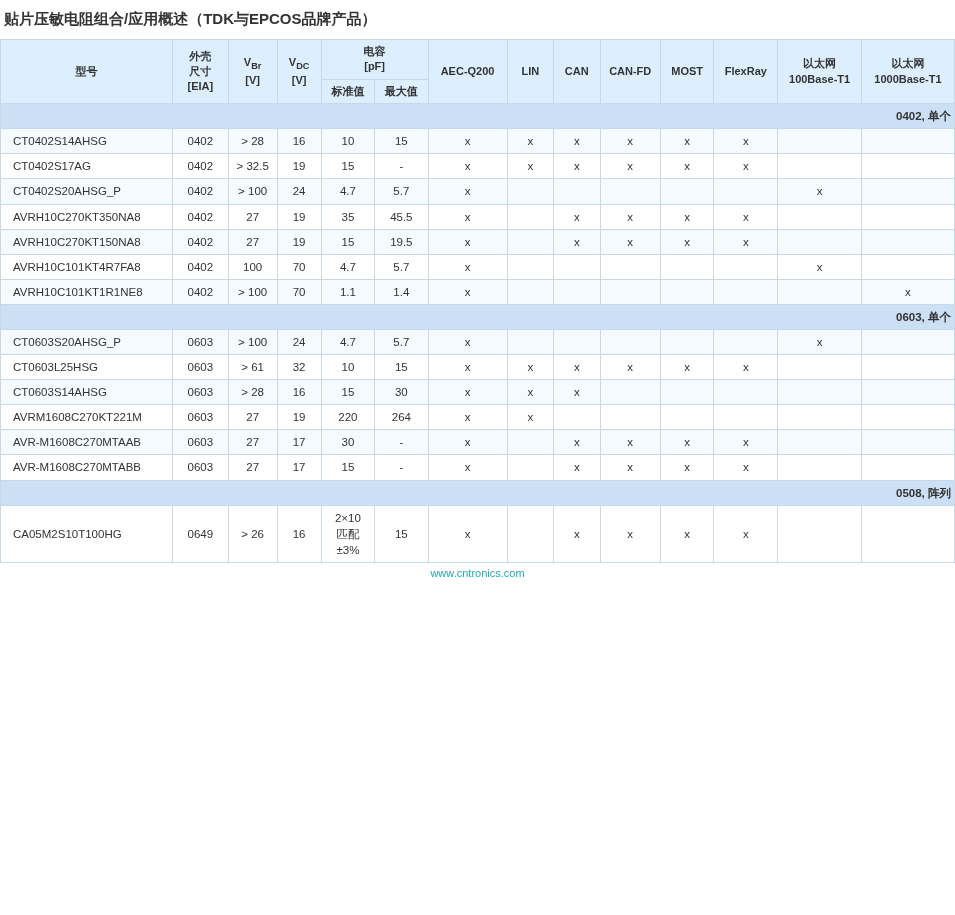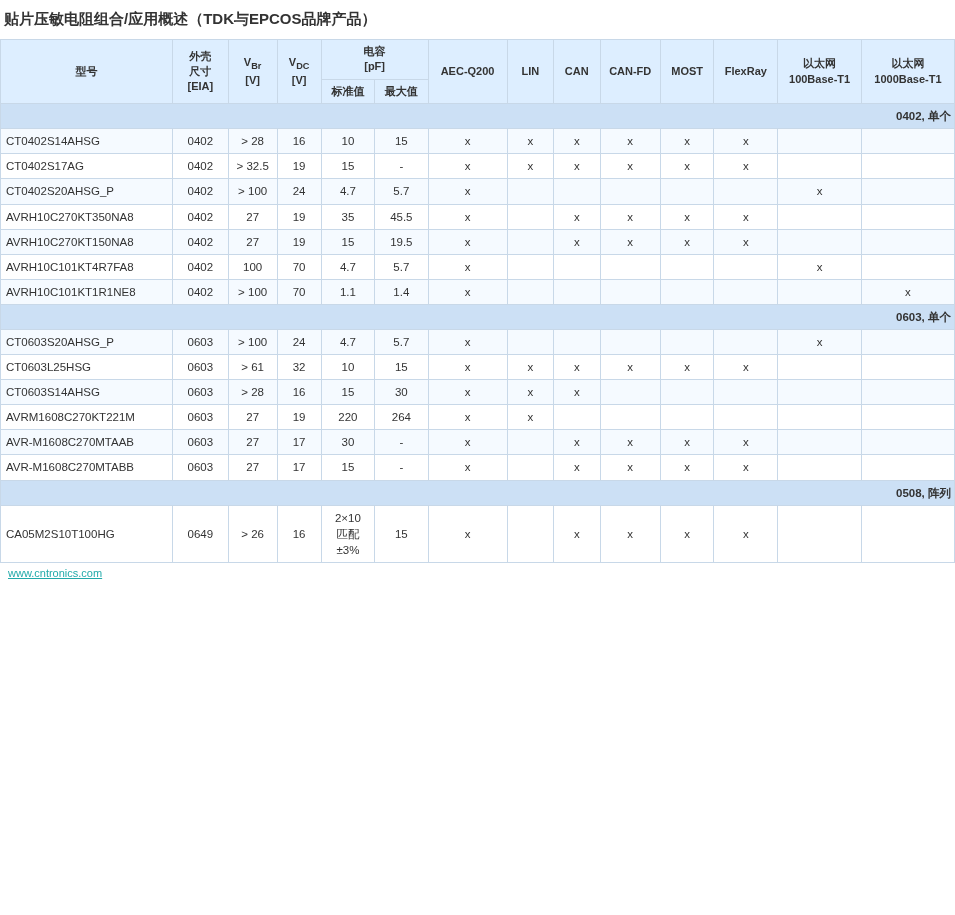--- a/index.html
+++ b/index.html
@@ -37,41 +37,40 @@
       font-weight: bold;
       text-align: right;
       padding-left: 8px;
     }
     tr.data-row:nth-child(even) td {
       background-color: #f5faff;
     }
     tr.data-row td {
       background-color: #fff;
     }
-    .col-model { width: 148px; text-align: left; padding-left: 5px; }
+    .col-model { width: 148px; text-align: left; padding-left: 12px; }
     .col-pkg { width: 48px; }
     .col-vbr { width: 42px; }
     .col-vdc { width: 38px; }
     .col-cap-std { width: 46px; }
     .col-cap-max { width: 46px; }
     .col-aec { width: 68px; }
     .col-lin { width: 40px; }
     .col-can { width: 40px; }
     .col-canfd { width: 52px; }
     .col-most { width: 46px; }
     .col-flex { width: 55px; }
     .col-eth100 { width: 72px; }
     .col-eth1000 { width: 80px; }
     .bold-row td { font-weight: normal; }
     .watermark {
       color: #2aa;
       font-size: 11px;
-      text-align: left;
+      text-align: center;
       padding: 4px 8px;
-      text-decoration: underline;
     }
     .sub-header-row th {
       font-size: 11px;
     }
   </style>
 </head>
 <body>
 
 <div class="page-title">贴片压敏电阻组合/应用概述（TDK与EPCOS品牌产品）</div>
 

